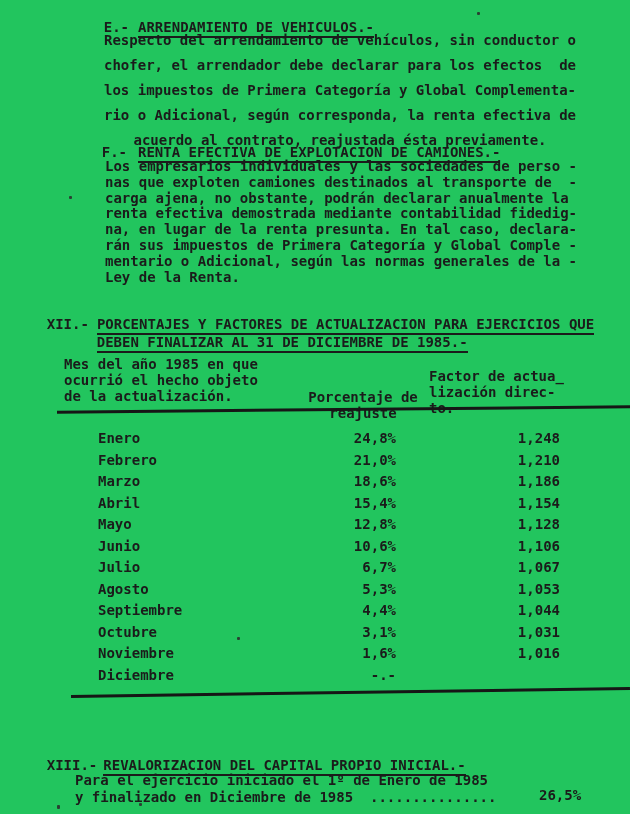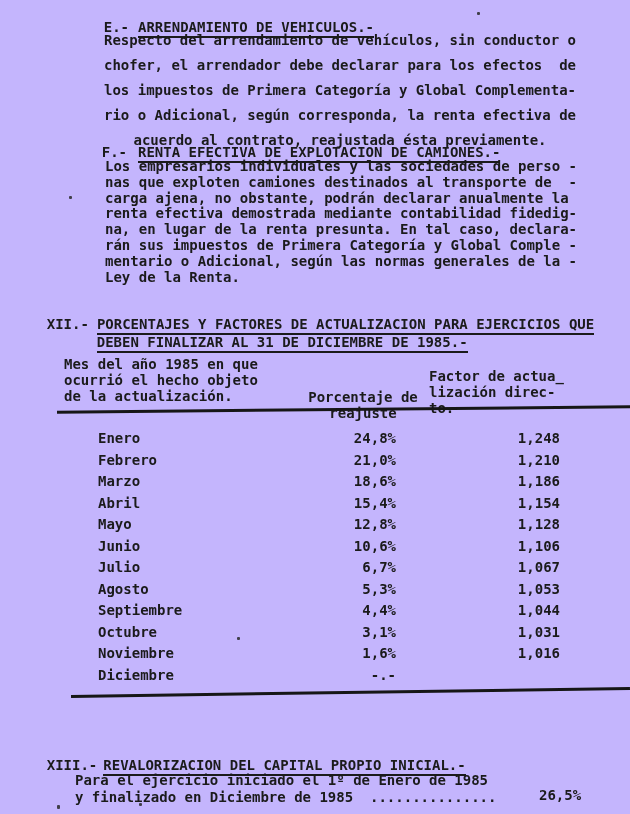--- a/index.html
+++ b/index.html
@@ -1,18 +1,18 @@
 <!DOCTYPE html>
 <html><head>
 <meta charset="utf-8">
 <style>
   html,body { margin:0; padding:0; background:#e8e8e8; }
   .page {
     position:relative; width:630px; height:814px; margin:0 auto;
-    background:#c4b5fd; color:#1b1b1b; overflow:hidden;
+    background:#22c55e; color:#1b1b1b; overflow:hidden;
     font-family:"DejaVu Sans Mono","Liberation Mono",monospace;
     font-size:14px; font-weight:700;
   }
   .abs { position:absolute; white-space:pre; }
   .u { border-bottom:2px solid currentColor; padding-bottom:1px; }
   .lbl { white-space:pre; }
   .body5 { line-height:25px;text-align:center; }
   .body8 { line-height:15.8px; }
   .body2 { line-height:16.6px; }
   .hdr { line-height:16.2px; }

